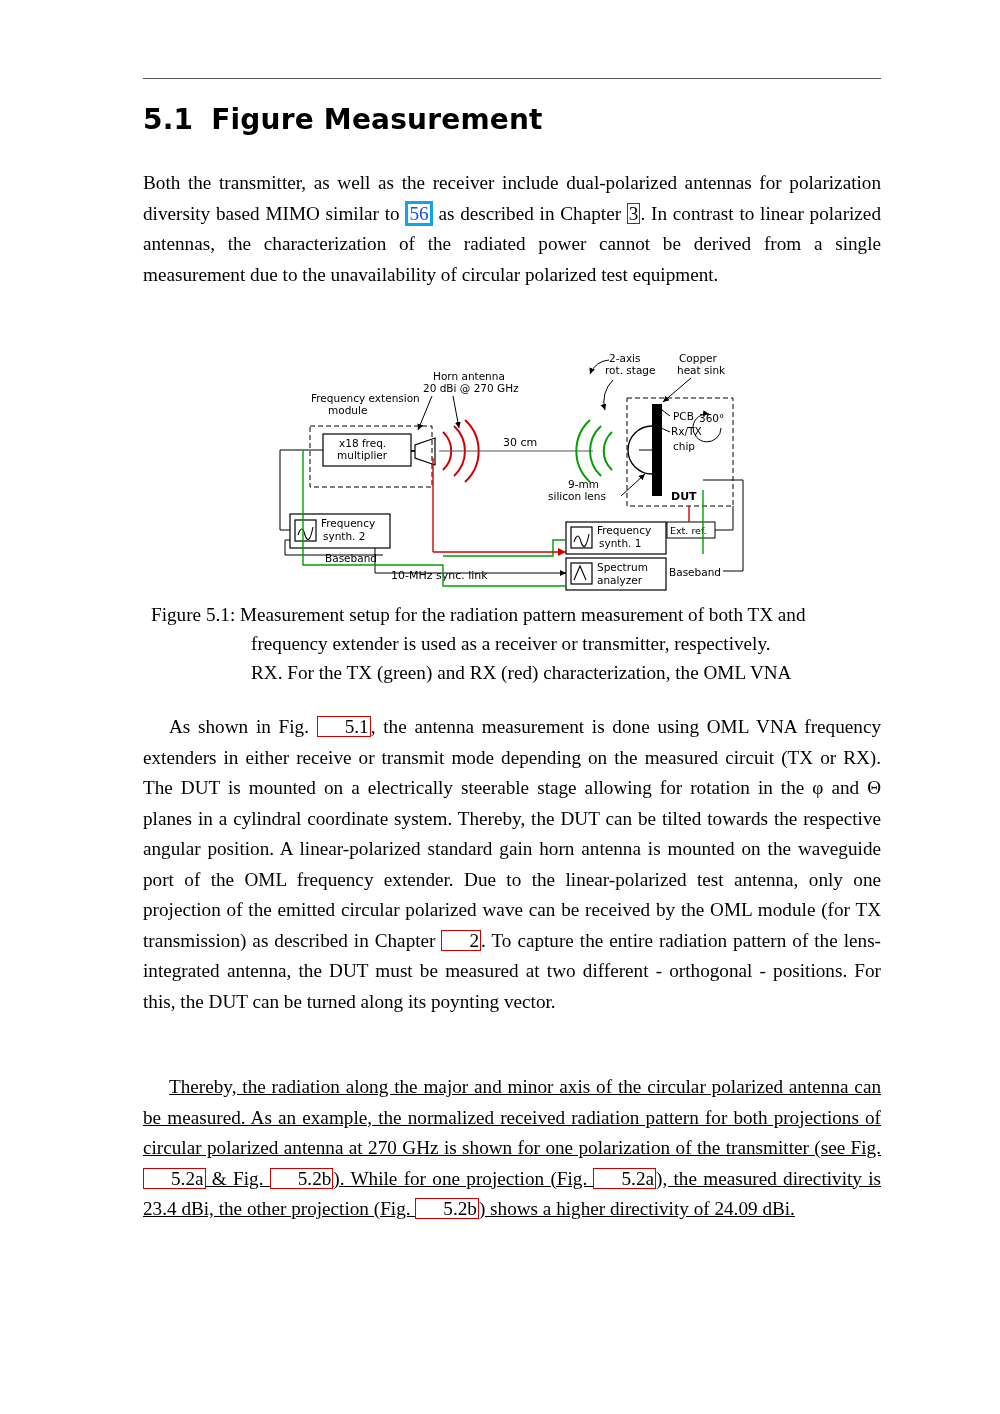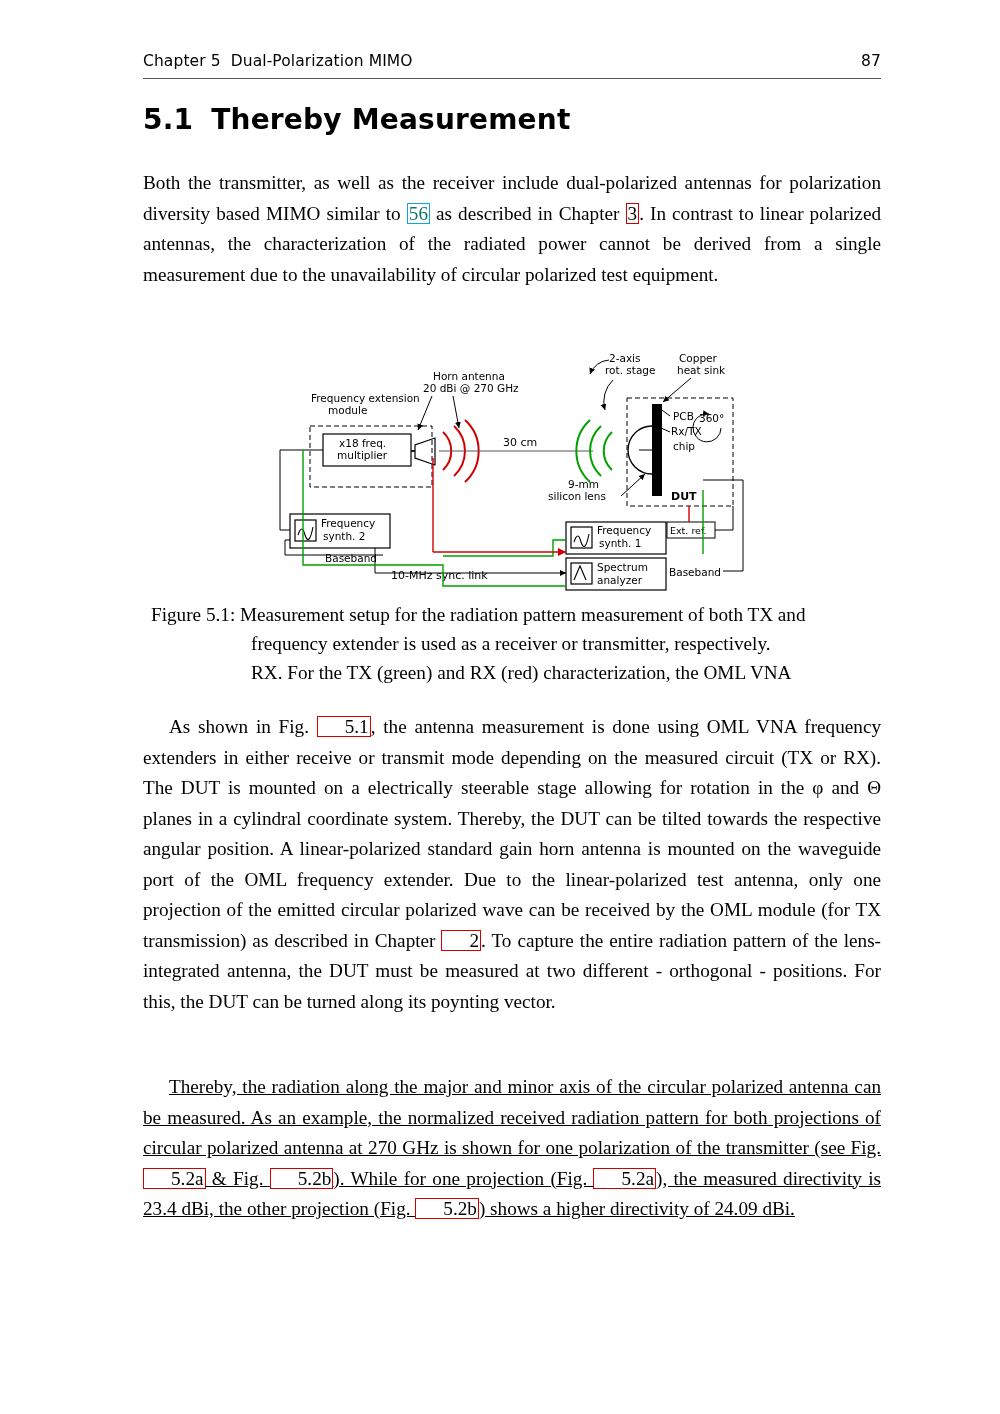--- a/index.html
+++ b/index.html
@@ -69,23 +69,23 @@
   .p3 { top: 1072px; text-decoration: underline; }
   .indent { text-indent: 26px; }
   .ref-red {
     border: 1px solid #d00000;
     padding: 0 1px;
     color: #000;
     line-height: 1;
     display: inline-block;
   }
   .ref-green {
-    border: 1px solid #0ea5e9;
+    border: 3px solid #0ea5e9;
     padding: 0 1px;
-    color: #0f766e;
+    color: #1d4ed8;
     line-height: 1;
     display: inline-block;
   }
   
   .figure {
     position: absolute;
     left: 143px;
     top: 340px;
     width: 738px;
     height: 270px;
@@ -109,28 +109,24 @@
   .caption .cap-hang {
     display: block;
     padding-left: 100px;
   }
 </style>
 </head>
 <body>
 
 <div class="page">
 
-  <div class="header">
-    <span class="header-left">Chapter 5  Dual-Polarization MIMO</span>
-    <span class="header-right">87</span>
-  </div>
   <div class="header-rule"></div>
 
   <div class="section-title">
-    <span class="num">5.1</span><span>Thereby Measurement</span>
+    <span class="num">5.1</span><span>Figure Measurement</span>
   </div>
 
   <div class="para p1">
     <span>Both the transmitter, as well as the receiver include dual-polarized antennas for polarization diversity based MIMO similar to </span><span class="ref-green">56</span><span> as described in Chapter </span><span class="ref-red">3</span><span>. In contrast to linear polarized antennas, the characterization of the radiated power cannot be derived from a single measurement due to the unavailability of circular polarized test equipment.</span>
   </div>
 
   <div class="figure">
     <svg class="fig-svg" width="738" height="268" viewBox="0 0 738 268" xmlns="http://www.w3.org/2000/svg">
       <g font-family="DejaVu Sans, sans-serif" font-size="10.5" fill="#000">
 

